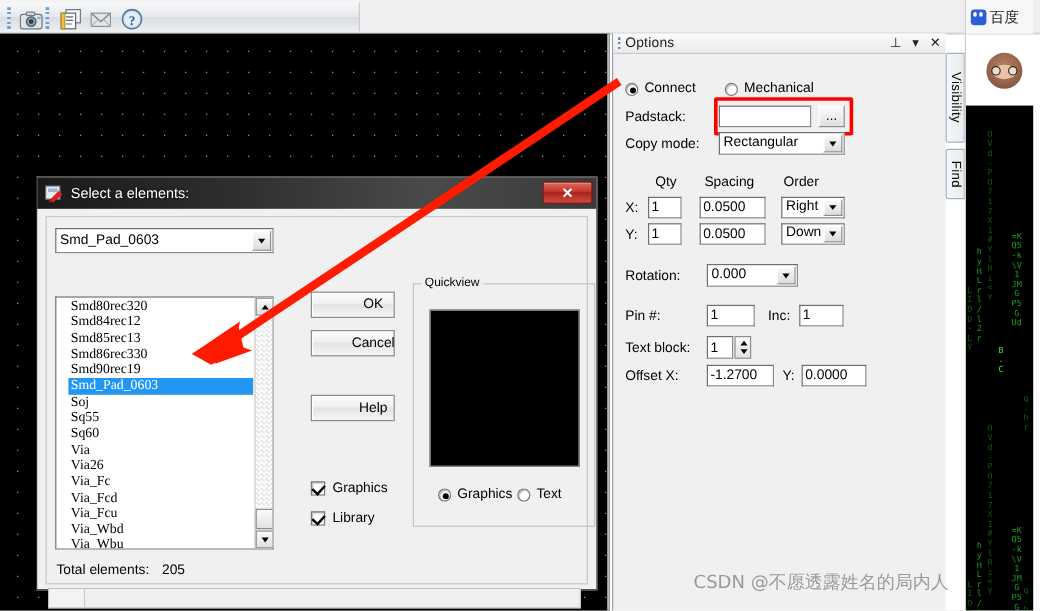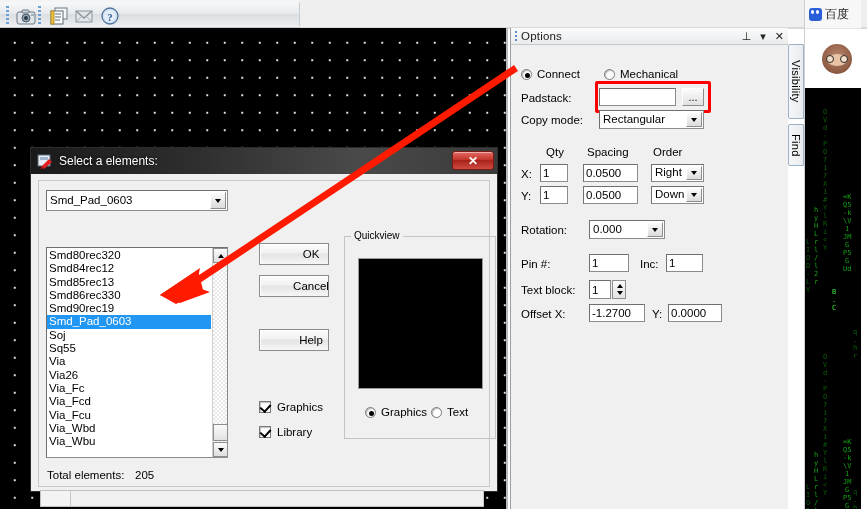--- a/index.html
+++ b/index.html
@@ -493,29 +493,30 @@
       <div class="dlg-inner"></div>
 
       <div class="combo" style="position:absolute;left:15px;top:16px;width:182px;height:21px;padding-top:3px;">
         <span>Smd_Pad_0603</span>
         <span class="arrow" style="height:17px">
             <i></i>
           </span>
       </div>
 
       <div class="listbox" style="left:15px;top:73px;width:182px;height:211px;">
-        <div style="position:absolute;left:0;top:0;right:16px;padding:1px 0 0 0;">
+        <div style="position:absolute;left:10px;top:0;right:16px;padding:1px 0 0 0;font-family:Liberation Serif, serif;">
           <div class="litem">Smd80rec320</div>
           <div class="litem">Smd84rec12</div>
           <div class="litem">Smd85rec13</div>
           <div class="litem">Smd86rec330</div>
           <div class="litem">Smd90rec19</div>
           <div class="litem sel">Smd_Pad_0603</div>
           <div class="litem">Soj</div>
           <div class="litem">Sq55</div>
+          <div class="litem">Sq60</div>
           <div class="litem">Via</div>
           <div class="litem">Via26</div>
           <div class="litem">Via_Fc</div>
           <div class="litem">Via_Fcd</div>
           <div class="litem">Via_Fcu</div>
           <div class="litem">Via_Wbd</div>
           <div class="litem">Via_Wbu</div>
         </div>
         <div class="sbar">
           <div class="sbtn" style="top:0">
@@ -563,14 +564,15 @@
       </div>
     </div>
   </div>
 
   <svg class="arrow-svg" viewBox="0 0 867 509">
     <line x1="516" y1="68" x2="195" y2="282" stroke="#ff1a00" stroke-width="7" stroke-linecap="butt"></line>
     <polygon points="160,295 200,268 196,287 210,292 180,303" fill="#ff1a00"></polygon>
     <polygon points="160,295 198,270 203,290 176,304" fill="#ff1a00"></polygon>
   </svg>
 
+  <div class="watermark">CSDN @不愿透露姓名的局内人</div>
 
 </div>
 
 </body></html>

